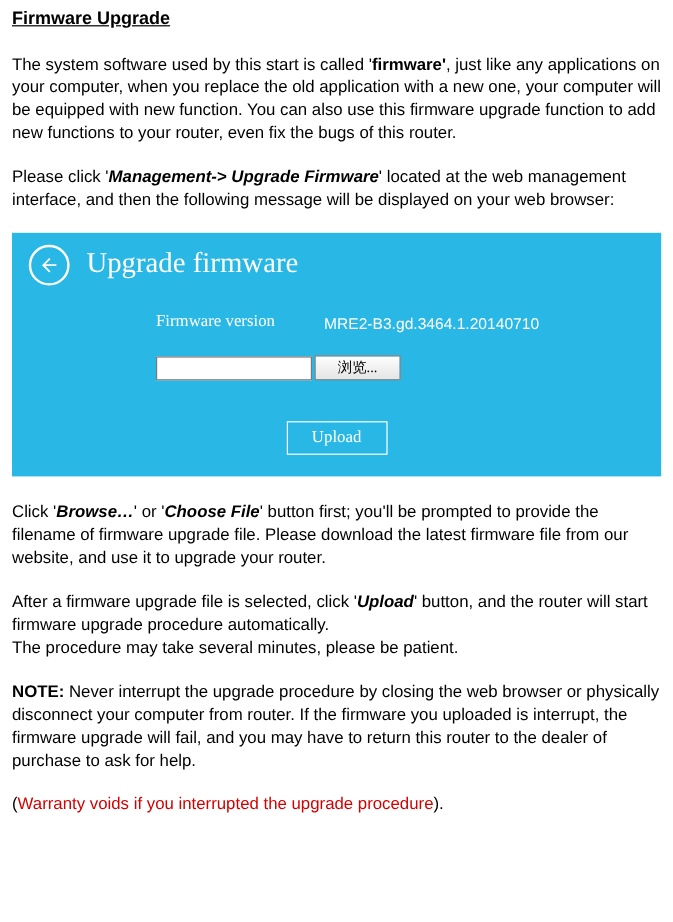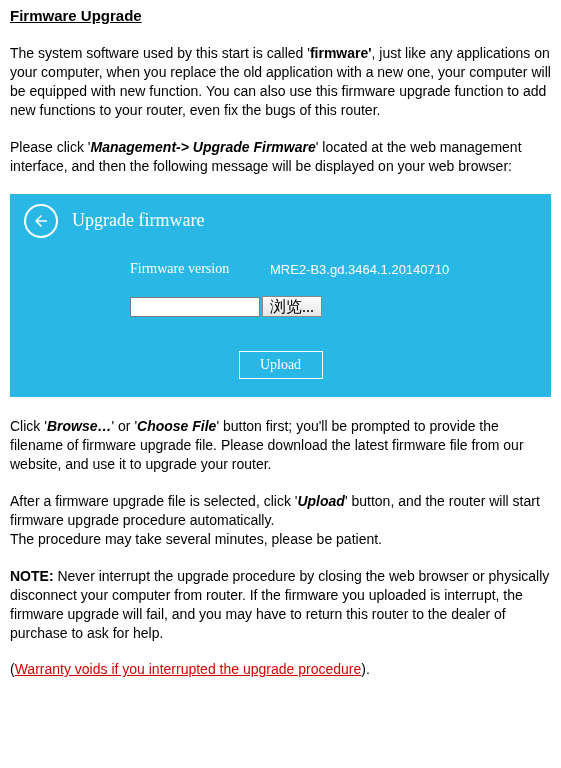--- a/index.html
+++ b/index.html
@@ -36,21 +36,21 @@
       width: 34px; height: 34px;
       border: 2px solid #fff;
       border-radius: 50%;
       display: flex;
       align-items: center;
       justify-content: center;
     }
     .back-circle svg { fill: #fff; }
     .ui-title {
       font-family: Georgia, 'Times New Roman', serif;
-      font-size: 18px;
+      font-size: 24px;
     }
     .form-block {
       margin-left: 120px;
       font-family: Georgia, 'Times New Roman', serif;
       font-size: 14px;
     }
     .form-row {
       display: flex;
       align-items: flex-end;
       margin-bottom: 18px;
@@ -59,25 +59,25 @@
     .form-value { font-family: Arial, sans-serif; font-size: 13px; color: #fff; }
     .file-input {
       display: inline-block;
       width: 130px; height: 20px;
       background: #fff;
       border: 1px solid #7a7a7a;
       vertical-align: middle;
     }
     .browse-btn {
       display: inline-block;
-      width: 60px; height: 21px;
+      width: 72px; height: 21px;
       background: linear-gradient(#fdfdfd, #e5e5e5);
       border: 1px solid #888;
       color: #000;
-      font-size: 16px;
+      font-size: 12px;
       text-align: center;
       line-height: 19px;
       vertical-align: middle;
       margin-left: 2px;
     }
     .btn-row {
       display: flex;
       justify-content: center;
       gap: 36px;
       margin-top: 34px;
@@ -86,21 +86,21 @@
       width: 84px; height: 28px;
       border: 1px solid #fff;
       background: transparent;
       color: #fff;
       font-family: Georgia, 'Times New Roman', serif;
       font-size: 14px;
       cursor: pointer;
     }
     .b { font-weight: bold; }
     .bi { font-weight: bold; font-style: italic; }
-    .red { color: #d40000; text-decoration: underline; }
+    .red { color: #d40000; }
   </style>
 </head>
 <body>
 
 <div class="title">Firmware Upgrade</div>
 
 <p>
   <span>The system software used by this start is called '</span><span class="b">firmware'</span><span>, just like any applications on your computer, when you replace the old application with a new one, your computer will be equipped with new function. You can also use this firmware upgrade function to add new functions to your router, even fix the bugs of this router.</span>
 </p>
 

